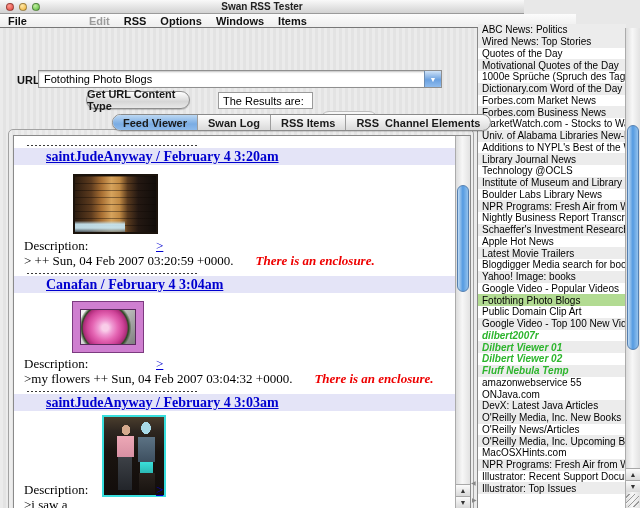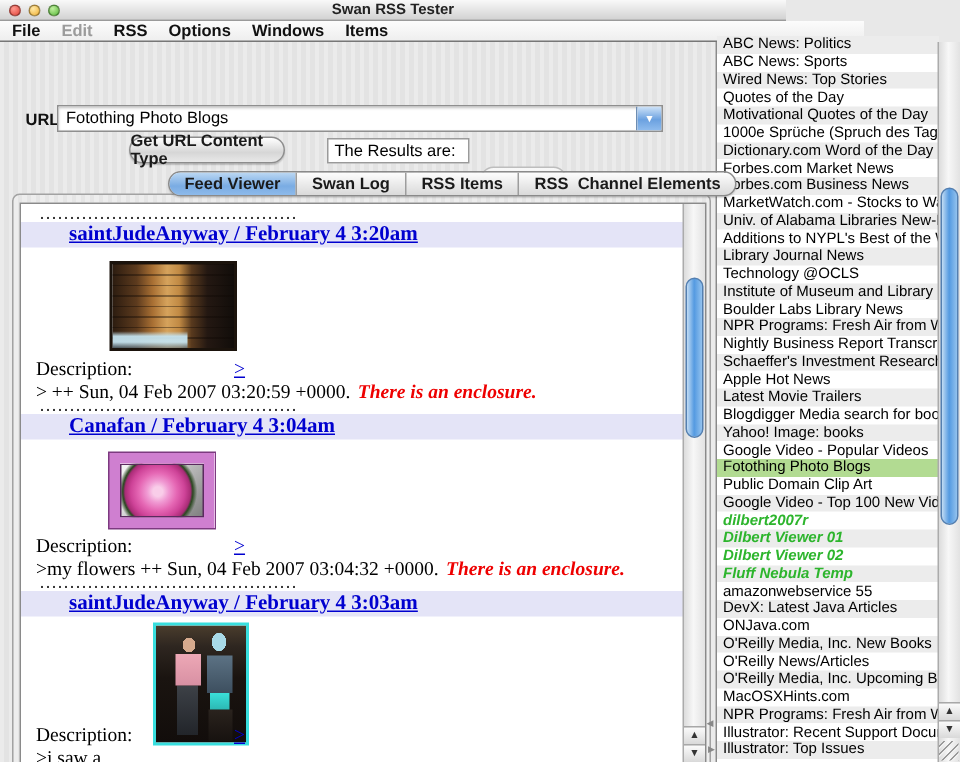--- a/index.html
+++ b/index.html
@@ -15,21 +15,21 @@
   .tl.red { background:radial-gradient(circle at 35% 30%, #ff9a90, #e0443a); }
   .tl.yellow { background:radial-gradient(circle at 35% 30%, #ffe9a8, #f0b135); }
   .tl.green { background:radial-gradient(circle at 35% 30%, #c2f0a0, #58b93a); }
   #window-title { width:100%; text-align:center; font-size:10px; font-weight:700; color:#222; }
 
   
   #menubar { position:absolute; left:0; top:14px; width:576px; height:14px;
     background:linear-gradient(#fcfcfc,#eeeeee); border-bottom:1px solid #777;
     display:flex; align-items:flex-end; padding-left:8px; gap:0; }
   .menu-item { font-size:11px; font-weight:700; color:#111; padding:0 10px 0 0; margin-right:4px; }
-  .menu-item.disabled { color:#9b9b9b; }
+  .menu-item.disabled { color:#9b9b9b;margin-left:48px; }
 
   
   #main-pane { position:absolute; left:0; top:28px; width:477px; height:480px;
     background:repeating-linear-gradient(90deg,#ebebeb 0 3px,#e3e3e3 3px 6px); }
 
   #url-label { position:absolute; left:17px; top:46px; font-size:11px; font-weight:700; color:#111; }
   #url-combo { position:absolute; left:38px; top:42px; width:404px; height:18px;
     background:#fff; border:1px solid #8f8f8f; box-shadow:inset 0 1px 2px rgba(0,0,0,.25); }
   #url-combo-value { position:absolute; left:5px; top:2px; font-size:11px; color:#000; white-space:nowrap; }
   #url-combo-btn { position:absolute; right:0; top:0; width:17px; height:16px;
@@ -78,21 +78,21 @@
     background:#e4e4f7; display:flex; align-items:center; width:453px; }
   .feed-title-link { color:#0000cf; text-decoration:underline; font-weight:700;
     font-size:14px; white-space:nowrap; }
   .photo-row { margin-top:9px; margin-left:49px; }
   .desc-row { position:relative; margin-top:4px; display:flex; align-items:flex-end; min-height:15px; }
   .desc-label { line-height:15px;text-align:center; }
   .more-link { position:absolute; left:132px; bottom:1px; color:#0000cf;
     text-decoration:underline; line-height:13px; }
   .desc-row .inline-photo { margin-left:14px; }
   .feed-line { line-height:15px; white-space:nowrap; }
-  .enclosure { color:#ee0000; font-style:italic; font-weight:700; margin-left:5px; }
+  .enclosure { color:#ee0000; font-style:italic; font-weight:700; margin-left:22px; }
 
   
   .photo { display:block; }
   .img-brick { width:85px; height:60px; border:2px solid #1b130c;
     background:
       linear-gradient(180deg, rgba(0,0,0,0) 0 80%, rgba(196,226,238,.95) 86% 93%, rgba(90,120,140,.6) 100%) 0 0/62% 100% no-repeat,
       repeating-linear-gradient(180deg, rgba(15,8,4,.4) 0 1px, rgba(255,255,255,0) 1px 7px),
       linear-gradient(90deg,#2c1c10 0%,#5d3b1e 20%,#a86f33 33%,#d6a35c 45%,#c18a44 55%,#593a1e 65%,#241812 78%,#110d0a 100%); }
   .img-rose { width:70px; height:50px; border:7px solid #cf7fd0;
     box-shadow:0 0 0 1px #7c3a80, inset 0 0 0 1px #5a2a5e;
@@ -244,23 +244,20 @@
       </div>
     </div>
   </div>
 </div>
 
 <div id="sidebar">
   <div id="sidebar-list">
       <div class="side-row alt">
     <span class="side-label">ABC News: Politics</span>
   </div>
-      <div class="side-row">
-    <span class="side-label">ABC News: Sports</span>
-  </div>
       <div class="side-row alt">
     <span class="side-label">Wired News: Top Stories</span>
   </div>
       <div class="side-row">
     <span class="side-label">Quotes of the Day</span>
   </div>
       <div class="side-row alt">
     <span class="side-label">Motivational Quotes of the Day</span>
   </div>
       <div class="side-row">
@@ -337,25 +334,25 @@
   </div>
       <div class="side-row green-link">
     <span class="side-label">Dilbert Viewer 02</span>
   </div>
       <div class="side-row alt green-link">
     <span class="side-label">Fluff Nebula Temp</span>
   </div>
       <div class="side-row">
     <span class="side-label">amazonwebservice 55</span>
   </div>
+      <div class="side-row">
+    <span class="side-label">ONJava.com</span>
+  </div>
       <div class="side-row alt">
     <span class="side-label">DevX: Latest Java Articles</span>
-  </div>
-      <div class="side-row">
-    <span class="side-label">ONJava.com</span>
   </div>
       <div class="side-row alt">
     <span class="side-label">O'Reilly Media, Inc. New Books</span>
   </div>
       <div class="side-row">
     <span class="side-label">O'Reilly News/Articles</span>
   </div>
       <div class="side-row alt">
     <span class="side-label">O'Reilly Media, Inc. Upcoming Boo</span>
   </div>

